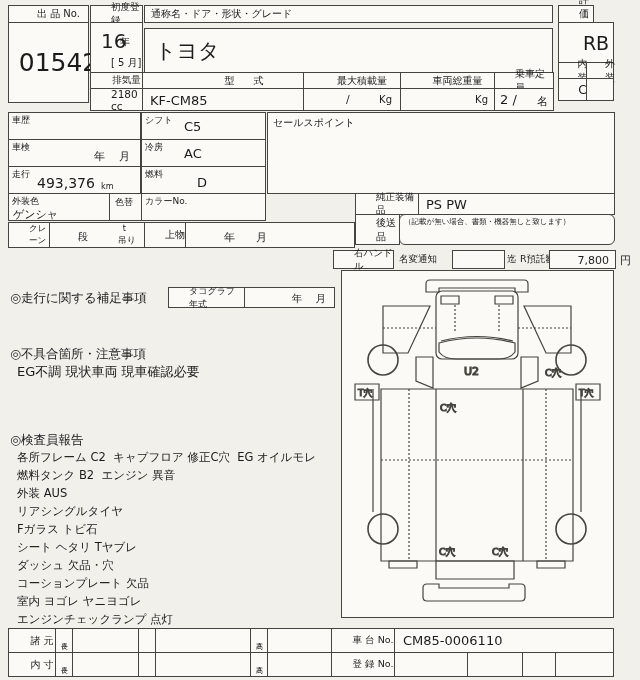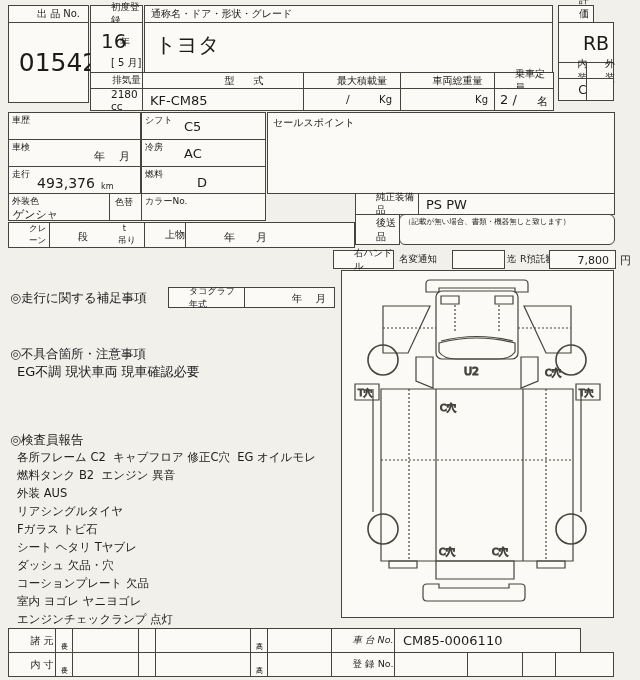--- a/index.html
+++ b/index.html
@@ -26,21 +26,21 @@
 <div class="cell ctr" style="left:8px;top:22px;width:81px;height:81px;font-size:25px;">01542</div>
 
 <div class="cell ctr" style="left:90px;top:5px;width:53px;height:18px;font-size:9.5px;">初度登録</div>
 <div class="cell" style="left:90px;top:22px;width:53px;height:51px;">
   <span class="txt" style="left:10px;top:6px;font-size:20px;">16</span>
   <span class="txt" style="left:29px;top:12px;font-size:10px;">年</span>
   <span class="txt" style="left:3px;top:33px;font-size:10px;padding-left:17px;">[ 5 月]</span>
 </div>
 
 <div class="cell hd" style="left:144px;top:5px;width:409px;height:18px;display:flex;align-items:center;padding-left:6px;">通称名・ドア・形状・グレード</div>
-<div class="cell" style="left:144px;top:22px;width:409px;height:51px;">
+<div class="cell" style="left:144px;top:28px;width:409px;height:51px;">
   <span class="txt" style="left:10px;top:8px;font-size:21px;">トヨタ</span>
 </div>
 
 <div class="cell ctr hd" style="left:558px;top:5px;width:36px;height:18px;">評 価 点</div>
 <div class="cell ctr" style="left:558px;top:22px;width:56px;height:41px;font-size:19px;">RB</div>
 <div class="cell ctr hd" style="left:558px;top:62px;width:29px;height:17px;">内装</div>
 <div class="cell ctr hd" style="left:586px;top:62px;width:28px;height:17px;">外装</div>
 <div class="cell ctr" style="left:558px;top:78px;width:29px;height:23px;font-size:12px;">C</div>
 <div class="cell ctr" style="left:586px;top:78px;width:28px;height:23px;font-size:12px;"></div>
 
@@ -216,22 +216,22 @@
   </svg>
 </div>
 
 <div class="cell ctr" style="left:8px;top:628px;width:48px;height:25px;font-size:10px;">諸  元</div>
 <div class="cell vert" style="left:55px;top:628px;width:18px;height:25px;">長さ</div>
 <div class="cell" style="left:72px;top:628px;width:67px;height:25px;"></div>
 <div class="cell ctr" style="left:138px;top:628px;width:18px;height:25px;font-size:8px;">幅</div>
 <div class="cell" style="left:155px;top:628px;width:96px;height:25px;"></div>
 <div class="cell vert" style="left:250px;top:628px;width:18px;height:25px;">高さ</div>
 <div class="cell" style="left:267px;top:628px;width:65px;height:25px;"></div>
-<div class="cell ctr" style="left:331px;top:628px;width:64px;height:25px;font-size:9.5px;font-style:italic;">車 台 No.</div>
-<div class="cell" style="left:394px;top:628px;width:187px;height:25px;">
+<div class="cell ctr" style="left:331px;top:628px;width:64px;height:25px;font-size:9.5px;">車 台 No.</div>
+<div class="cell" style="left:394px;top:628px;width:220px;height:25px;">
   <span class="txt" style="left:8px;top:4px;font-size:13px;">CM85-0006110</span>
 </div>
 
 <div class="cell ctr" style="left:8px;top:652px;width:48px;height:25px;font-size:10px;">内  寸</div>
 <div class="cell vert" style="left:55px;top:652px;width:18px;height:25px;">長さ</div>
 <div class="cell" style="left:72px;top:652px;width:67px;height:25px;"></div>
 <div class="cell ctr" style="left:138px;top:652px;width:18px;height:25px;font-size:8px;">幅</div>
 <div class="cell" style="left:155px;top:652px;width:96px;height:25px;"></div>
 <div class="cell vert" style="left:250px;top:652px;width:18px;height:25px;">高さ</div>
 <div class="cell" style="left:267px;top:652px;width:65px;height:25px;"></div>

